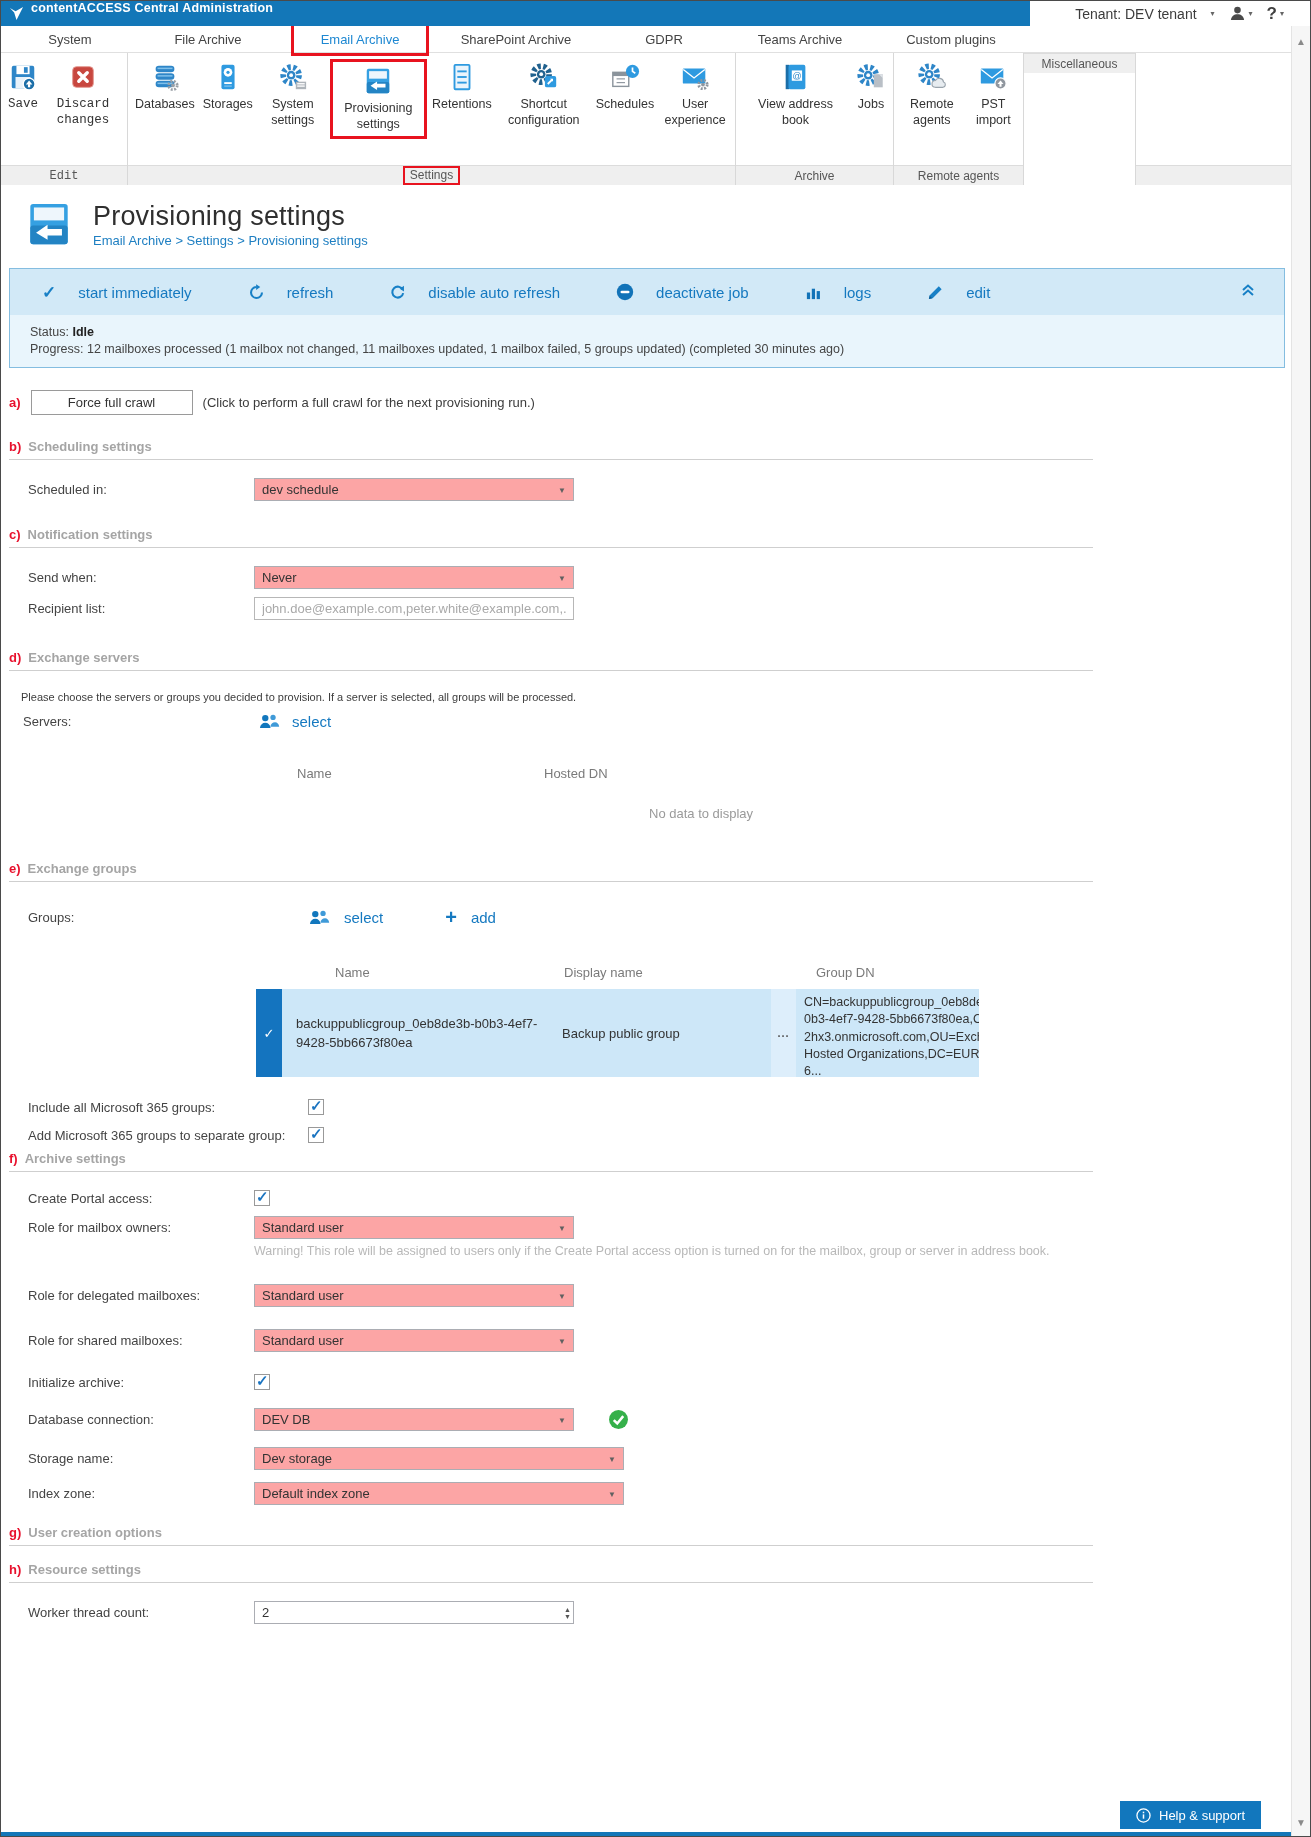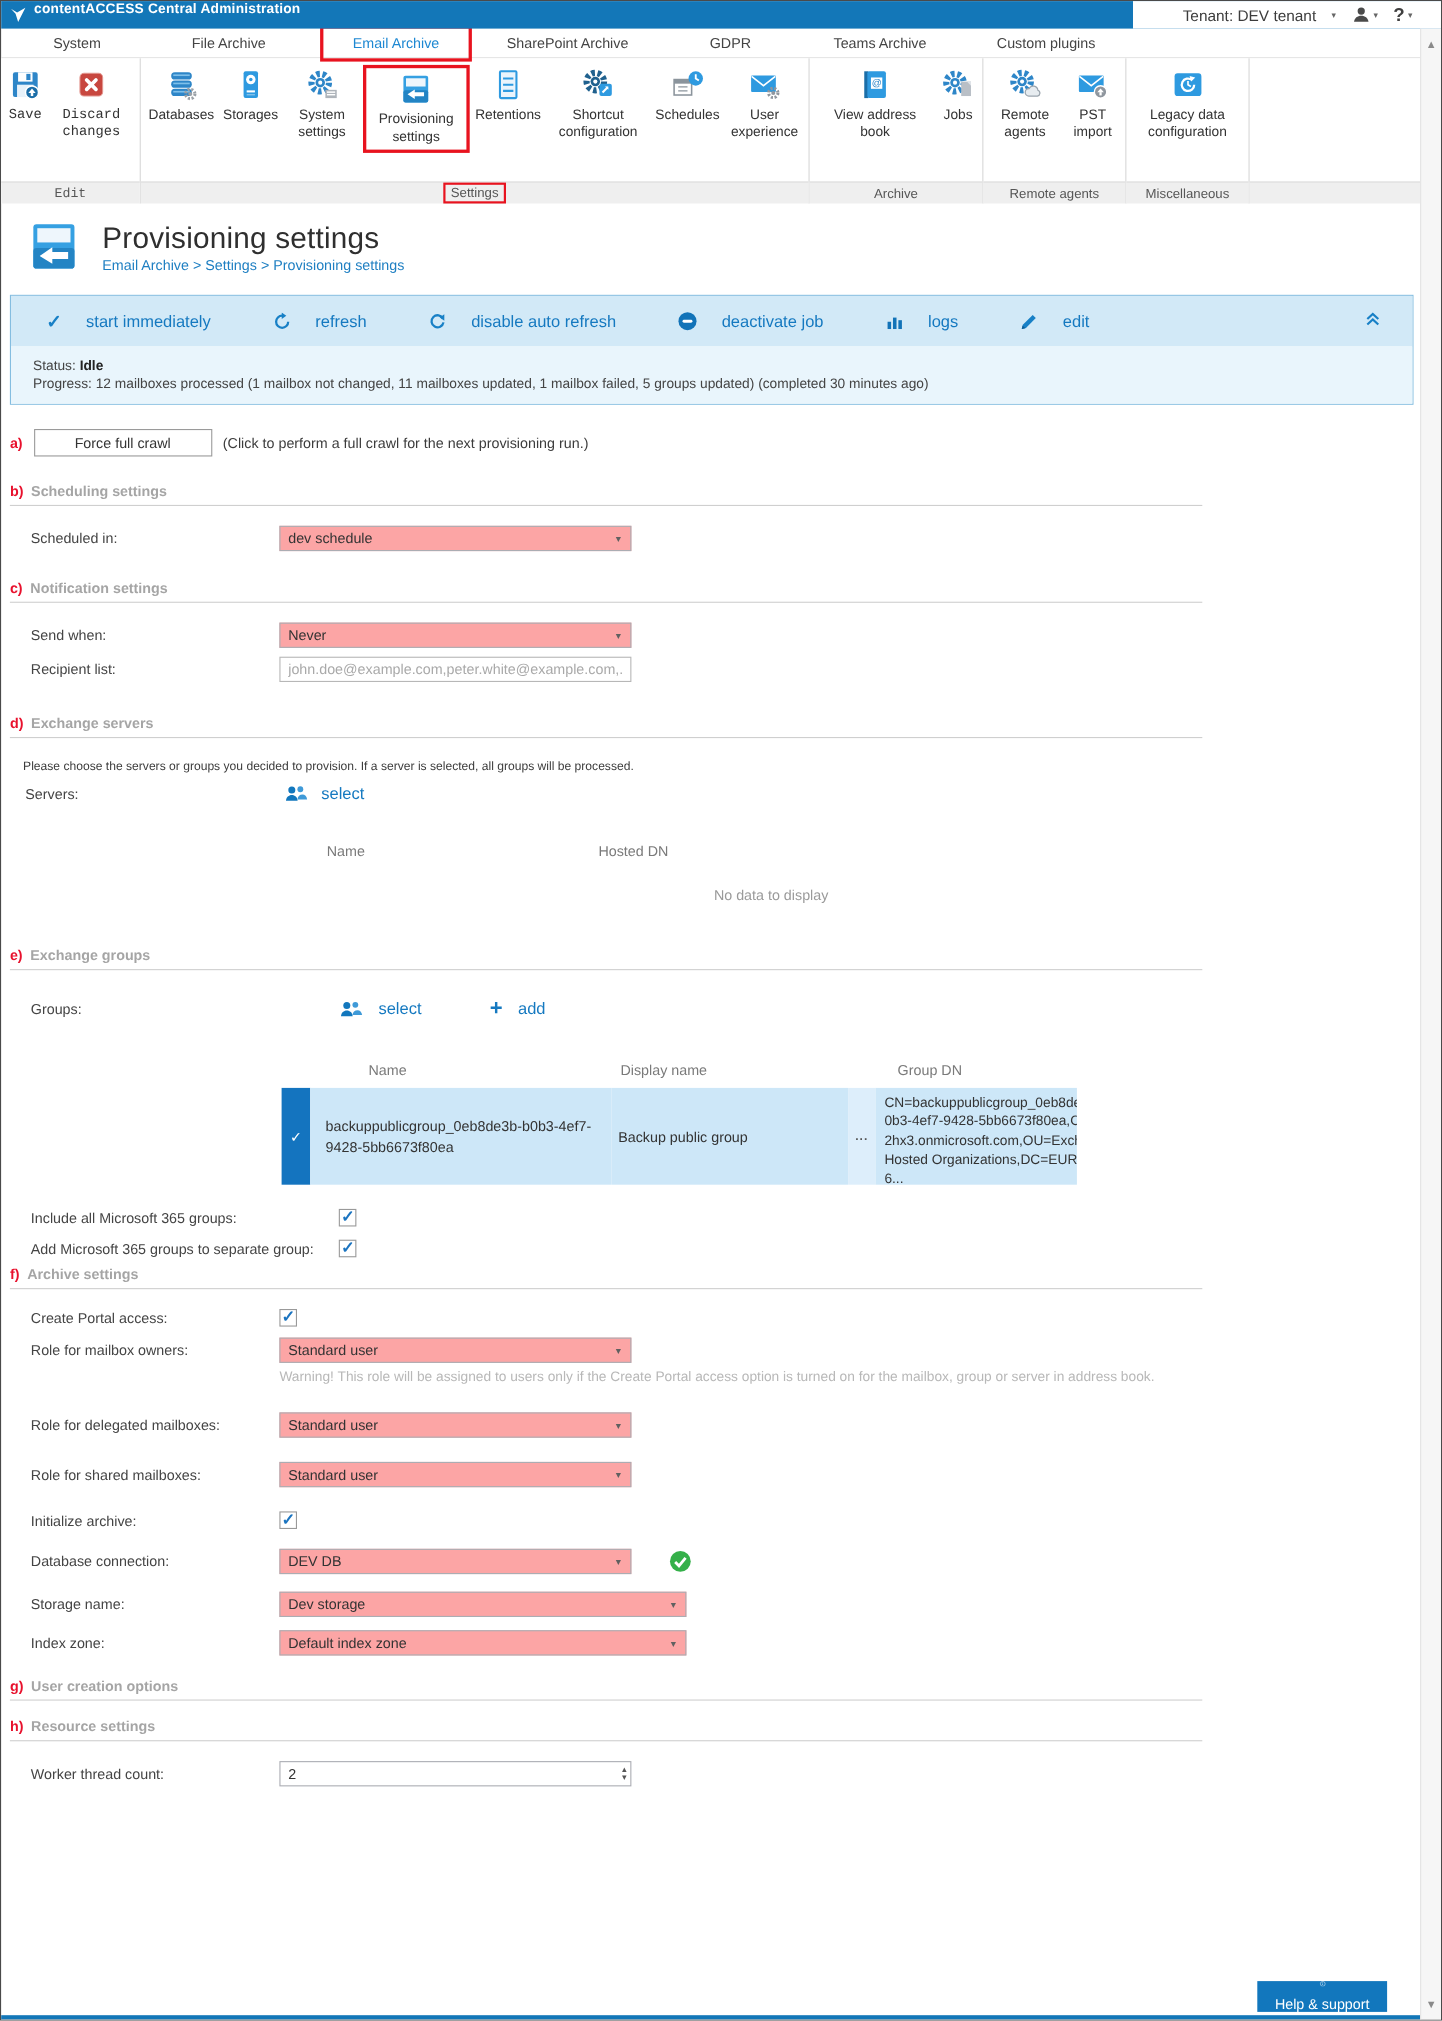--- a/index.html
+++ b/index.html
@@ -85,21 +85,21 @@
   .gc-dn { width:183px; background:#cde7f8; overflow:hidden; padding:5px 0 0 8px; }
   .gc-dn .inner { width:210px; font-size:12.5px; line-height:1.38; word-break:break-all; }
 
   .numbox { position:relative; width:320px; height:23px; border:1px solid #abadb3; display:flex; align-items:center; padding:0 20px 0 7px; font-size:13px; }
   .spin { position:absolute; right:2px; top:0; height:100%; display:flex; flex-direction:column; justify-content:center; line-height:7px; }
   .spin span { font-size:7px; color:#555; cursor:pointer; text-align:center; }
 
   .greenok { margin-left:34px; }
 
   
-  .helpbtn { position:absolute; right:49px; bottom:7px; background:#1277bd; color:#fff; font-size:13px; height:28px; display:flex; align-items:center; gap:8px; padding:0 16px; cursor:pointer;flex-direction:column; }
+  .helpbtn { position:absolute; right:49px; bottom:7px; background:#1277bd; color:#fff; font-size:13px; height:28px; display:flex; align-items:center; gap:8px; padding:0 16px; cursor:pointer; }
   .bottomline { position:absolute; left:0; right:19px; bottom:0; height:4px; background:#1377b8; }
 
   
   .scroll { position:absolute; top:25px; right:0; bottom:0; width:19px; background:#f6f6f6; border-left:1px solid #e4e4e4; }
   .sarrow { position:absolute; left:0; width:100%; text-align:center; color:#8a8a8a; font-size:10px; cursor:pointer; }
   .sarrow.up { top:10px; } .sarrow.down { bottom:8px; }
 
   .mt8{margin-top:8px}.mt10{margin-top:10px}.mt12{margin-top:12px}
   .mt16{margin-top:16px}.mt18{margin-top:18px}.mt20{margin-top:20px}.mt22{margin-top:22px}
   .mt24{margin-top:24px}.mt26{margin-top:26px}.mt30{margin-top:30px}.mt36{margin-top:36px}.mt40{margin-top:40px}
@@ -315,31 +315,20 @@
             </svg>
           <span>PST import</span>
         </div>
       </div>
       <div class="rlabelstrip">
           <span>Remote agents</span>
         </div>
     </div>
 
     <div class="rgroup g-misc">
-      <div class="ritems">
-        <div class="rbtn">
-          <svg class="ricon" viewBox="0 0 32 32">
-              <rect x="3" y="5" width="26" height="22" rx="3" fill="#2e9ae0"></rect>
-              <path d="M22 16a6 6 0 1 1-2.2-4.6" stroke="#fff" stroke-width="2.2" fill="none"></path>
-              <polygon points="17.5,7.5 23,9 19.2,13" fill="#fff"></polygon>
-              <polyline points="16,12.5 16,16 18.8,17.8" stroke="#fff" stroke-width="1.6" fill="none"></polyline>
-            </svg>
-          <span>Legacy data configuration</span>
-        </div>
-      </div>
       <div class="rlabelstrip">
           <span>Miscellaneous</span>
         </div>
     </div>
 
     <div class="rgroup g-fill">
       <div class="ritems"></div>
       <div class="rlabelstrip"></div>
     </div>
   </div>

